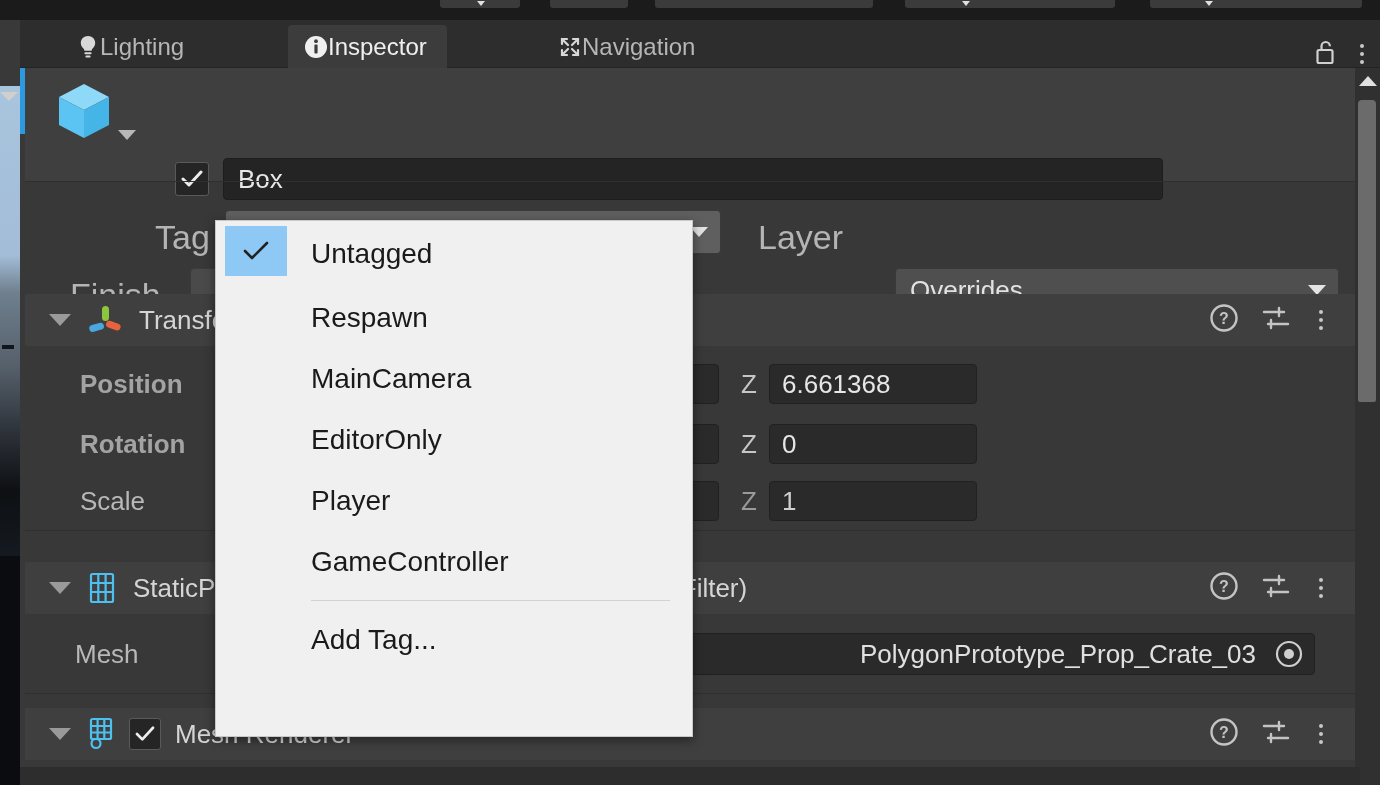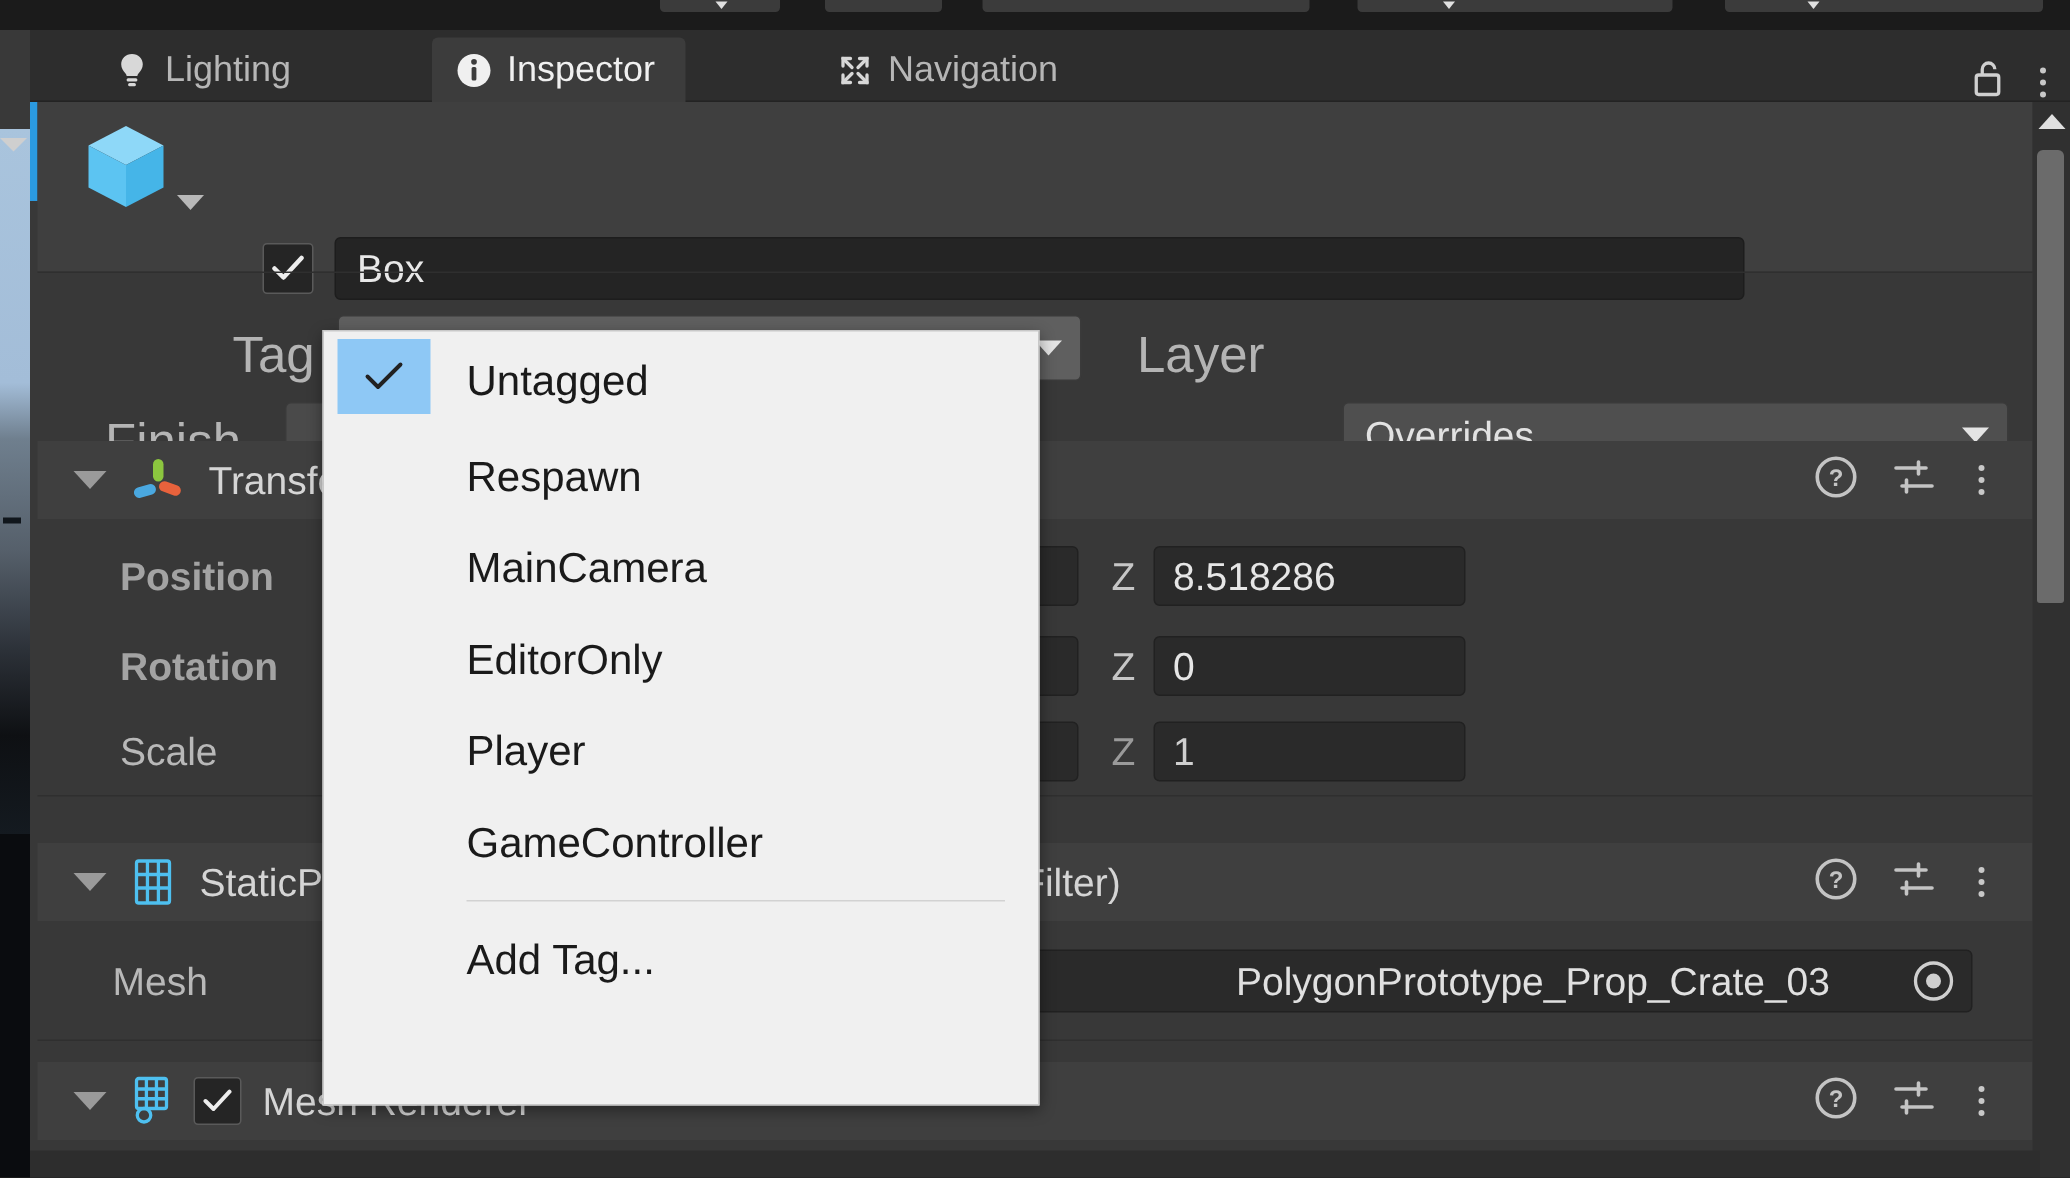--- a/index.html
+++ b/index.html
@@ -37,21 +37,21 @@
   .tb-caret { position: absolute; top: 1px; width: 0; height: 0;
     border-left: 4px solid transparent; border-right: 4px solid transparent; border-top: 5px solid #e0e0e0; }
 
   
   .tabbar {
     position: absolute; left: 20px; top: 20px; width: 1360px; height: 48px;
     background: #2d2d2d; border-bottom: 1px solid #232323;
   }
   .tab {
     position: absolute; top: 5px; height: 43px;
-    display: flex; align-items: center; gap: 10px;
+    display: flex; align-items: center; 
     padding: 0 20px 0 16px; color: #b6b6b6; font-size: 24px;
     border-radius: 4px 4px 0 0; cursor: default;
   }
   .tab.active { background: #3c3c3c; color: #f0f0f0; }
   .tab-icon { display: inline-flex; width: 24px; height: 24px; align-items: center; justify-content: center; }
 
   .tabbar-right { position: absolute; right: 10px; top: 18px; display: flex; align-items: center; gap: 18px; }
   .kebab { display: flex; flex-direction: column; gap: 4px; align-items: center; padding: 2px 6px; }
   .kebab i { display: block; width: 4px; height: 4px; border-radius: 50%; background: #c8c8c8; }
 
@@ -121,21 +121,21 @@
   .vinput {
     width: 208px; height: 40px; background: #2a2a2a; border: 1px solid #212121; border-radius: 4px;
     color: #e6e6e6; font-size: 26px; display: flex; align-items: center; padding-left: 12px;
   }
   .vinput.dim { color: #cfcfcf; }
 
   
   .objfield {
     height: 42px; background: #2a2a2a; border: 1px solid #212121; border-radius: 4px;
     display: flex; align-items: center; justify-content: space-between;
-    color: #e0e0e0; font-size: 26px; padding: 0 8px 0 14px; gap: 36px;
+    color: #e0e0e0; font-size: 26px; padding: 0 8px 0 14px;
   }
   .picker { width: 34px; height: 34px; display: flex; align-items: center; justify-content: center; }
 
   
   .popup {
     position: absolute; left: 215px; top: 220px; width: 478px; height: 517px;
     background: #f0f0f0; border: 1px solid #c8c8c8; box-shadow: 0 3px 10px rgba(0,0,0,.45);
     z-index: 40;
   }
   .mi { position: relative; height: 61px; display: flex; align-items: center; }
@@ -318,21 +318,21 @@
       <span class="vfield">
         <span class="vaxis">X</span>
         <span class="vinput">-5.415335</span>
       </span>
       <span class="vfield" style="margin-left:22px;">
         <span class="vaxis">Y</span>
         <span class="vinput">0.4982469</span>
       </span>
       <span class="vfield" style="margin-left:22px;">
         <span class="vaxis">Z</span>
-        <span class="vinput">8.518286</span>
+        <span class="vinput">6.661368</span>
       </span>
     </div>
 
     <div class="vrow" style="top:350px;">
       <span class="vlabel ovr">Rotation</span>
       <span class="vfield">
         <span class="vaxis">X</span>
         <span class="vinput">0</span>
       </span>
       <span class="vfield" style="margin-left:22px;">

